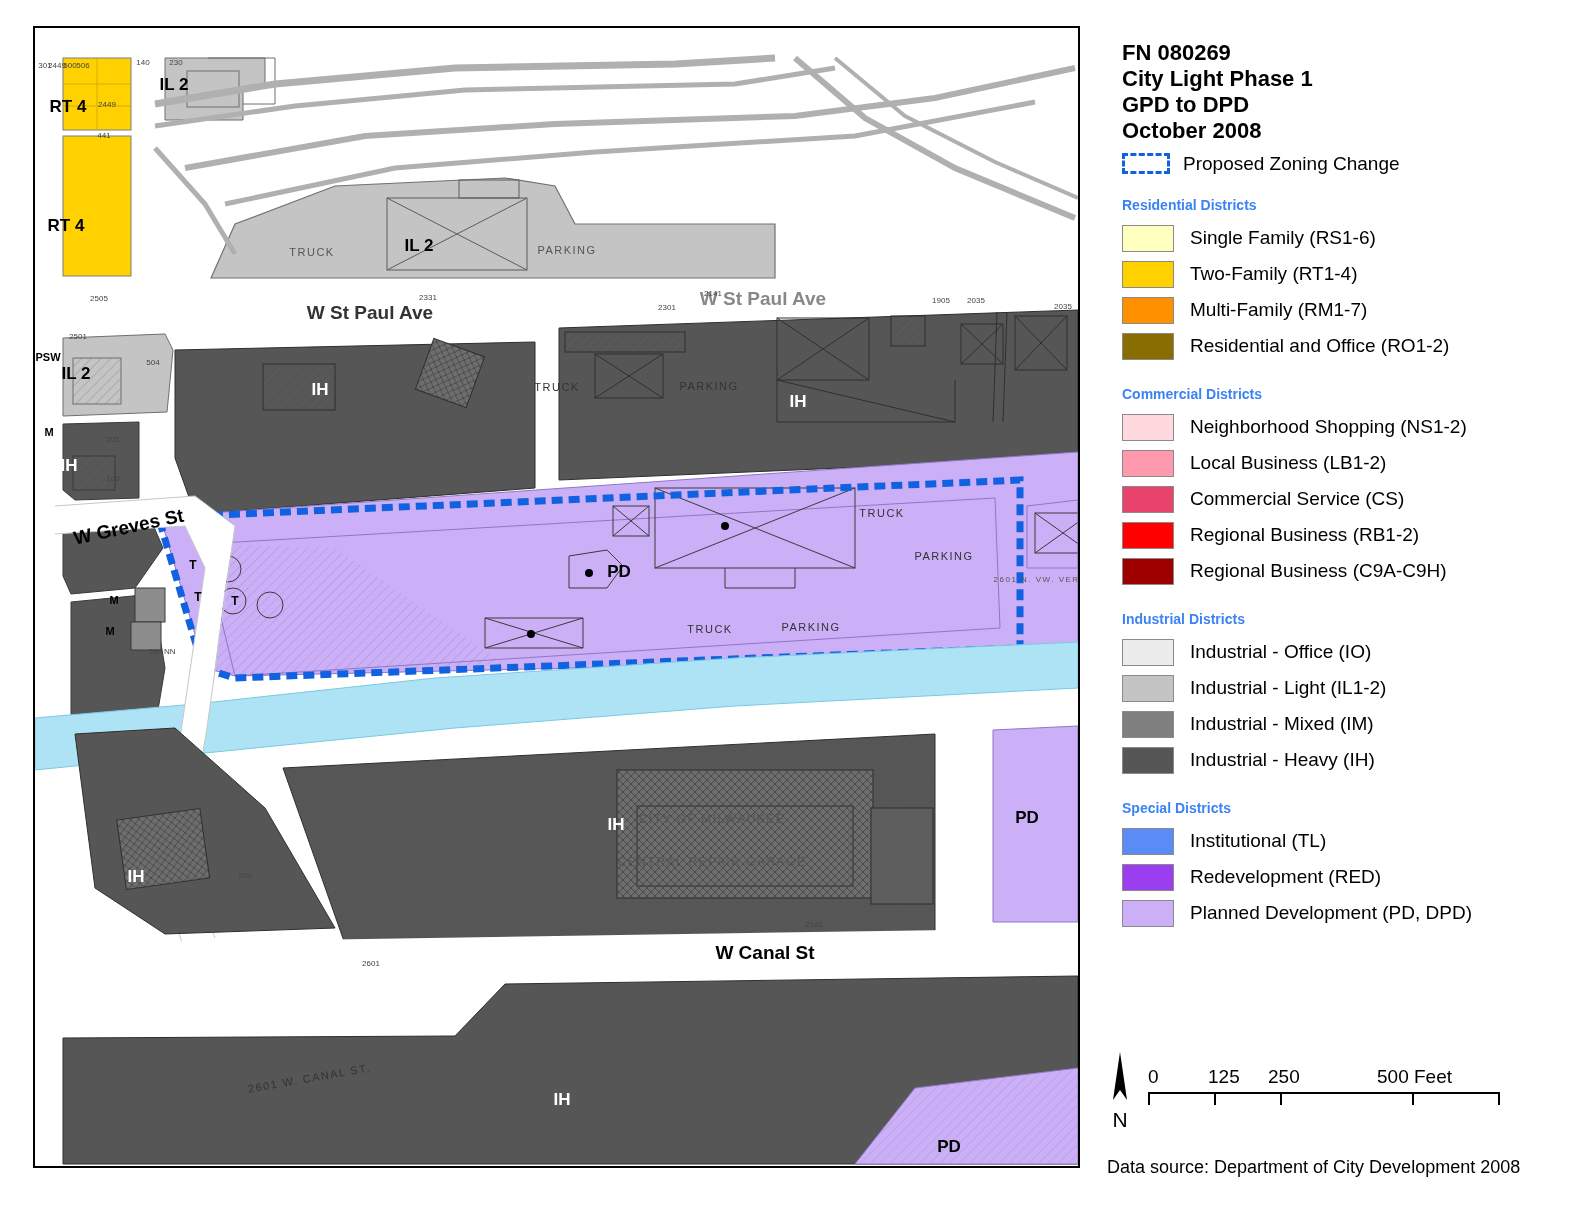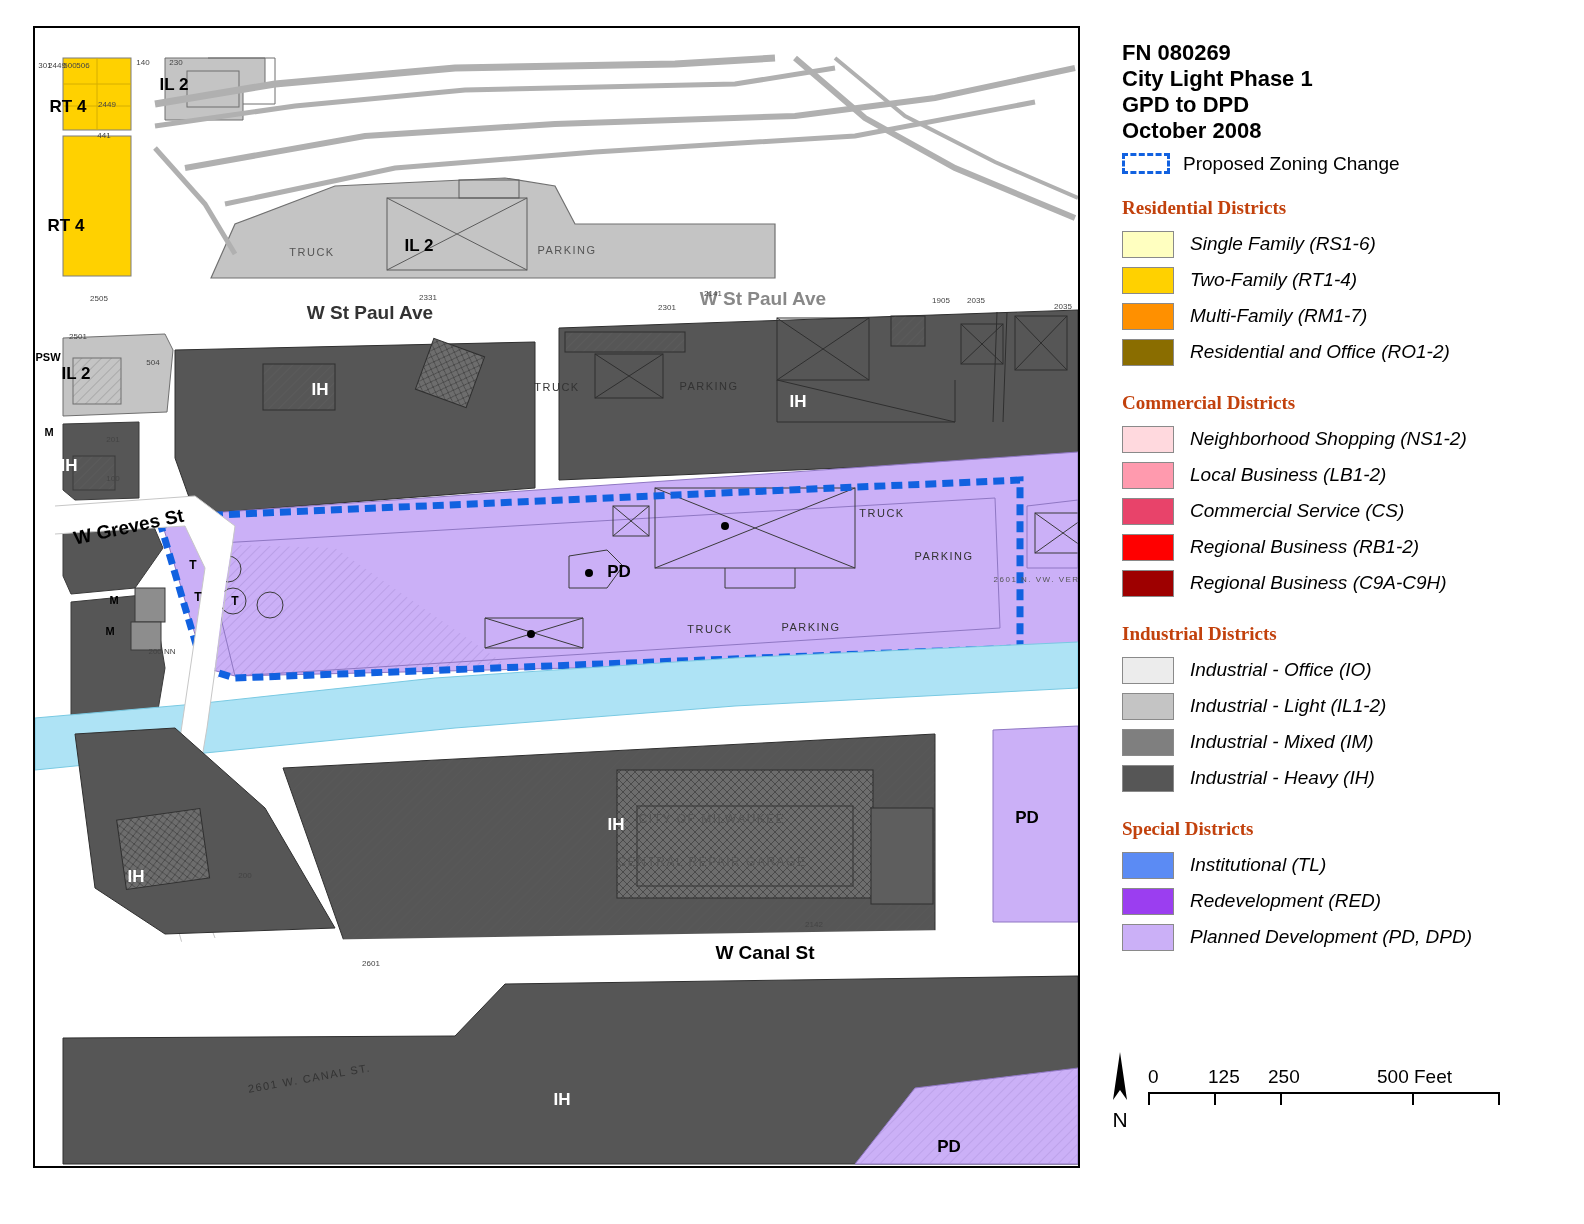--- a/index.html
+++ b/index.html
@@ -67,43 +67,41 @@
   .pzc-label {
     font-size: 19px;
     color: #000;
   }
 
   .legend-section {
     margin-top: 22px;
   }
   .legend-heading {
     font-weight: bold;
-    font-size: 19px;
-    color: #c2410c;
+    font-size: 14px;
+    color: #3b82f6;
     margin-bottom: 7px;
-    font-family: Liberation Serif, serif;
   }
   .legend-item {
     display: flex;
     align-items: center;
     height: 36px;
   }
   .legend-swatch {
     width: 52px;
     height: 27px;
     border: 1px solid #8a8a8a;
     box-sizing: border-box;
     margin-right: 16px;
     flex: 0 0 auto;
   }
   .legend-label {
     font-size: 19px;
     color: #000;
     white-space: nowrap;
-    font-style: italic;
   }
 
   
   #scale-area {
     position: absolute;
     left: 1100px;
     top: 1048px;
     width: 460px;
     height: 90px;
   }
@@ -497,13 +495,14 @@
         <div class="scale-line"></div>
         <div class="tick" style="left:0px"></div>
         <div class="tick" style="left:66px"></div>
         <div class="tick" style="left:132px"></div>
         <div class="tick" style="left:264px"></div>
         <div class="tick" style="left:350px"></div>
       </div>
     </div>
   </div>
 
+  <div id="source-note">Data source:  Department of City Development 2008</div>
 </div>
 
 </body></html>

